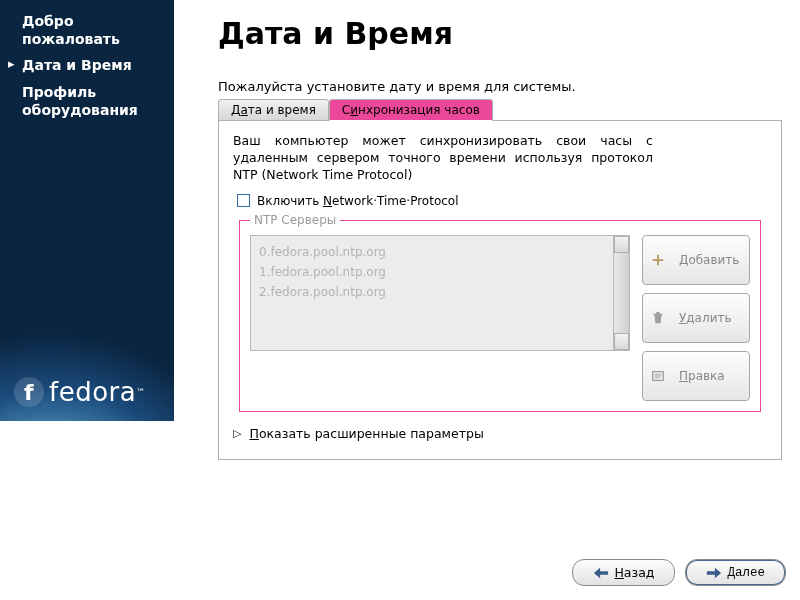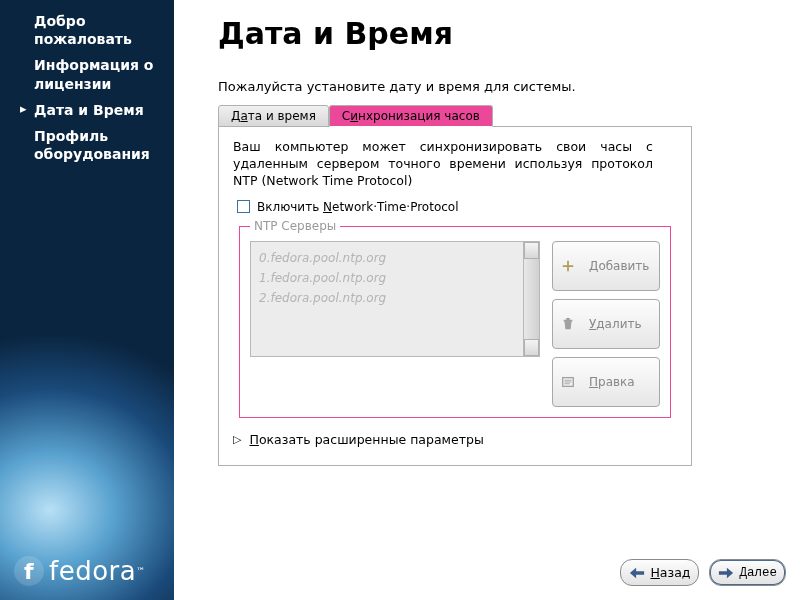--- a/index.html
+++ b/index.html
@@ -1,25 +1,25 @@
 <!DOCTYPE html>
 <html><head>
 <meta charset="utf-8">
 <style>
 * { box-sizing: border-box; margin: 0; padding: 0; }
 body { font-family: "DejaVu Sans", sans-serif; font-size: 12px; width: 800px; height: 600px; overflow: hidden; background: #fff; }
 .container { display: flex; width: 800px; height: 600px; }
 
 .sidebar {
   width: 175px;
-  height: 600px;
+  height: 421px;
   background: radial-gradient(ellipse 250px 220px at 50px 510px, #b8e0f5 0%, #5aa3d0 25%, #1a4a7a 55%, #0a2540 80%),
               linear-gradient(180deg, #0d2847 0%, #0a3558 30%, #0f4a78 60%, #1a5a8a 100%);
   color: #fff;
-  padding: 8px 0 0 12px;
+  padding: 8px 0 0 0;
   position: relative;
 }
 .sidebar-item {
   padding: 4px 8px 4px 22px;
   font-weight: bold;
   font-size: 14px;
   line-height: 1.3;
   color: #fff;
   cursor: pointer;
   position: relative;
@@ -52,21 +52,21 @@
 }
 .logo sup { font-size: 9px; vertical-align: super; }
 
 .main {
   flex: 1;
   padding: 16px 0 0 44px;
   position: relative;
   background: #fff;
 }
 .page-title { font-size: 30px; font-weight: bold; margin-bottom: 28px; }
-.page-intro { font-size: 13px; margin-bottom: 10px; }
+.page-intro { font-size: 13px; margin-bottom: 4px; }
 
 .tabs-wrap { width: 582px; }
 .tabs { display: flex; position: relative; z-index: 2; }
 .tab {
   padding: 3px 12px;
   border: 1px solid #b0b0b0;
   background: linear-gradient(#f0f0f0, #d8d8d8);
   border-top-left-radius: 3px;
   border-top-right-radius: 3px;
   margin-right: 0;
@@ -77,21 +77,21 @@
 }
 .tab.active {
   background: #ec4899;
   border-bottom: 1px solid #fff;
 }
 .tab .und { text-decoration: underline; }
 
 .panel {
   border: 1px solid #b0b0b0;
   padding: 12px 14px 18px 14px;
-  width: 474px;
+  width: 564px;
   background: #fff;
   position: relative;
 }
 .desc { max-width: 420px; text-align: justify; margin-bottom: 10px; font-size: 12.5px; line-height: 1.35; }
 
 .checkbox-row { display: flex; align-items: flex-start; gap: 7px; margin: 4px 0 12px 4px; }
 .cb {
   width: 13px; height: 13px;
   border: 1px solid #3a6ea5;
   background: #fff;
@@ -116,21 +116,21 @@
 }
 .servers-row { display: flex; gap: 12px; }
 .listbox {
   flex: 1;
   height: 116px;
   border: 1px solid #b8b8b8;
   background: #ececec;
   position: relative;
 }
 .listbox-inner { padding: 6px 8px; }
-.list-item { color: #b4b4b4; padding: 3px 0; font-size: 12px; font-style: italic; }
+.list-item { color: #b4b4b4; padding: 3px 0; font-size: 12px; }
 .scrollbar {
   position: absolute; right: 0; top: 0; bottom: 0;
   width: 16px;
   background: linear-gradient(90deg,#e8e8e8,#d0d0d0);
   border-left: 1px solid #b8b8b8;
 }
 .scrollbar::before, .scrollbar::after {
   content: "";
   position: absolute; left: 0; right: 0;
   height: 15px;
@@ -165,36 +165,35 @@
 
 .footer {
   position: absolute;
   bottom: 14px; right: 14px;
   display: flex; gap: 10px;
 }
 .nav-btn {
   border: 1px solid #8a8a8a;
   border-radius: 12px;
   background: linear-gradient(#fdfdfd,#e2e2e2);
-  padding: 5px 8px;
+  padding: 5px 20px;
   display: flex; align-items: center; gap: 5px;
   font-size: 12.5px;
   cursor: pointer;
 }
 .nav-btn.primary { box-shadow: inset 0 0 0 1px #4a6a90; font-family: Liberation Mono, monospace; }
 .nav-btn .und { text-decoration: underline; }
 .arr { width: 16px; height: 14px; }
 </style>
 </head>
 <body>
 
 <div class="container">
   <div class="sidebar">
     <div class="sidebar-item">Добро пожаловать</div>
-    <div class="sidebar-item">Информация о лицензии</div>
     <div class="sidebar-item active">Дата и Время</div>
     <div class="sidebar-item">Профиль оборудования</div>
     <div class="logo">
       <span class="logo-f">f</span>
       <span>fedora</span>
         <sup>™</sup>
     </div>
   </div>
 
   <div class="main">

